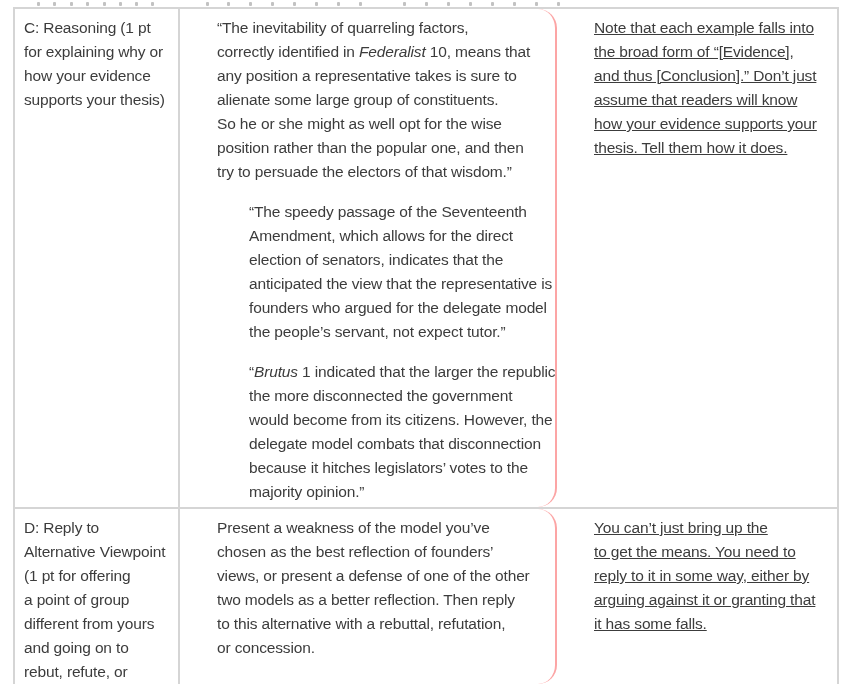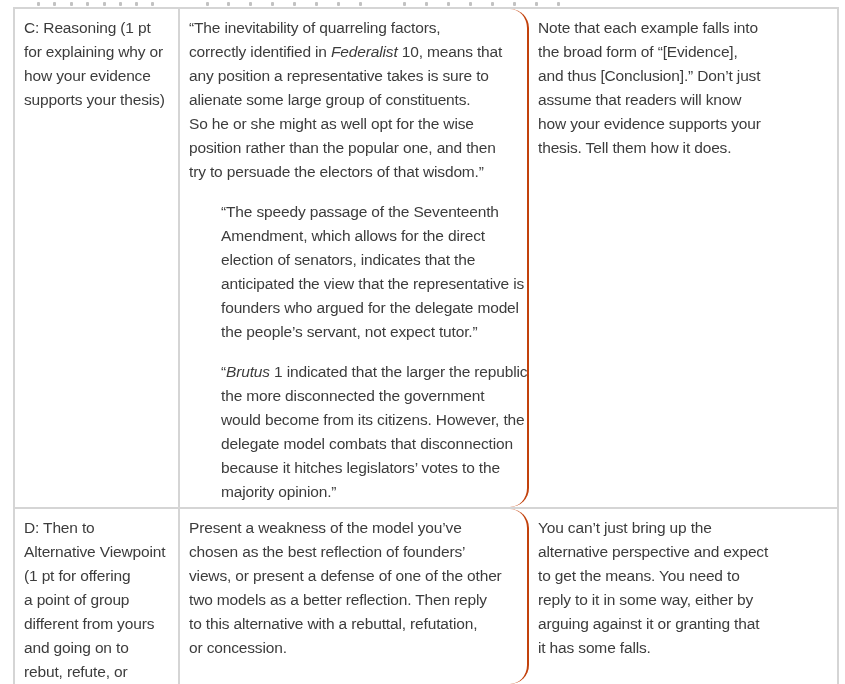--- a/index.html
+++ b/index.html
@@ -36,33 +36,33 @@
     left: 13px; top: 7px;
     width: 826px; height: 677px;
     box-sizing: border-box;
     border: 2px solid #d5d5d5;
     border-bottom: none;
     display: flex;
     flex-direction: column;
     overflow: hidden;
     background: #ffffff;
   }
-  .t-row { display: flex; }
+  .t-row { display: flex; gap: 28px; }
   .row-c { height: 499px; }
   .row-d { flex: 1; border-top: 2px solid #d5d5d5; }
   .cell {
     box-sizing: border-box;
     padding: 7px 4px 0 9px;
     overflow: hidden;
     font-size: 15.5px;
     letter-spacing: -0.15px;
   }
   .cell-1 { width: 165px; border-right: 2px solid #d5d5d5; }
-  .cell-2 { width: 349px; border-right: 2px solid #c2410c; border-radius: 19px; }
-  .cell-3 { flex: 1; }
+  .cell-2 { width: 349px; border-right: 2px solid #fca5a5; border-radius: 19px; }
+  .cell-3 { flex: 1; text-decoration: underline; }
   .para + .para { margin-top: 16px; margin-left: 32px; }
   .line {
     white-space: nowrap;
     line-height: 24px;
   }
   .line i { }
 </style>
 </head>
 <body>
 
@@ -139,21 +139,21 @@
             <div class="line"><span>and thus [Conclusion].” Don’t just</span></div>
             <div class="line"><span>assume that readers will know</span></div>
             <div class="line"><span>how your evidence supports your</span></div>
             <div class="line"><span>thesis. Tell them how it does.</span></div>
           </div>
         </div>
     </div>
     <div class="t-row row-d">
       <div class="cell cell-1">
           <div class="para">
-            <div class="line"><span>D: Then to</span></div>
+            <div class="line"><span>D: Reply to</span></div>
             <div class="line"><span>Alternative Viewpoint</span></div>
             <div class="line"><span>(1 pt for offering</span></div>
             <div class="line"><span>a point of group</span></div>
             <div class="line"><span>different from yours</span></div>
             <div class="line"><span>and going on to</span></div>
             <div class="line"><span>rebut, refute, or</span></div>
           </div>
         </div>
       <div class="cell cell-2">
           <div class="para">
@@ -161,21 +161,20 @@
             <div class="line"><span>chosen as the best reflection of founders’</span></div>
             <div class="line"><span>views, or present a defense of one of the other</span></div>
             <div class="line"><span>two models as a better reflection. Then reply</span></div>
             <div class="line"><span>to this alternative with a rebuttal, refutation,</span></div>
             <div class="line"><span>or concession.</span></div>
           </div>
         </div>
       <div class="cell cell-3">
           <div class="para">
             <div class="line"><span>You can’t just bring up the</span></div>
-            <div class="line"><span>alternative perspective and expect</span></div>
             <div class="line"><span>to get the means. You need to</span></div>
             <div class="line"><span>reply to it in some way, either by</span></div>
             <div class="line"><span>arguing against it or granting that</span></div>
             <div class="line"><span>it has some falls.</span></div>
           </div>
         </div>
     </div>
   </div>
 
 </div>

